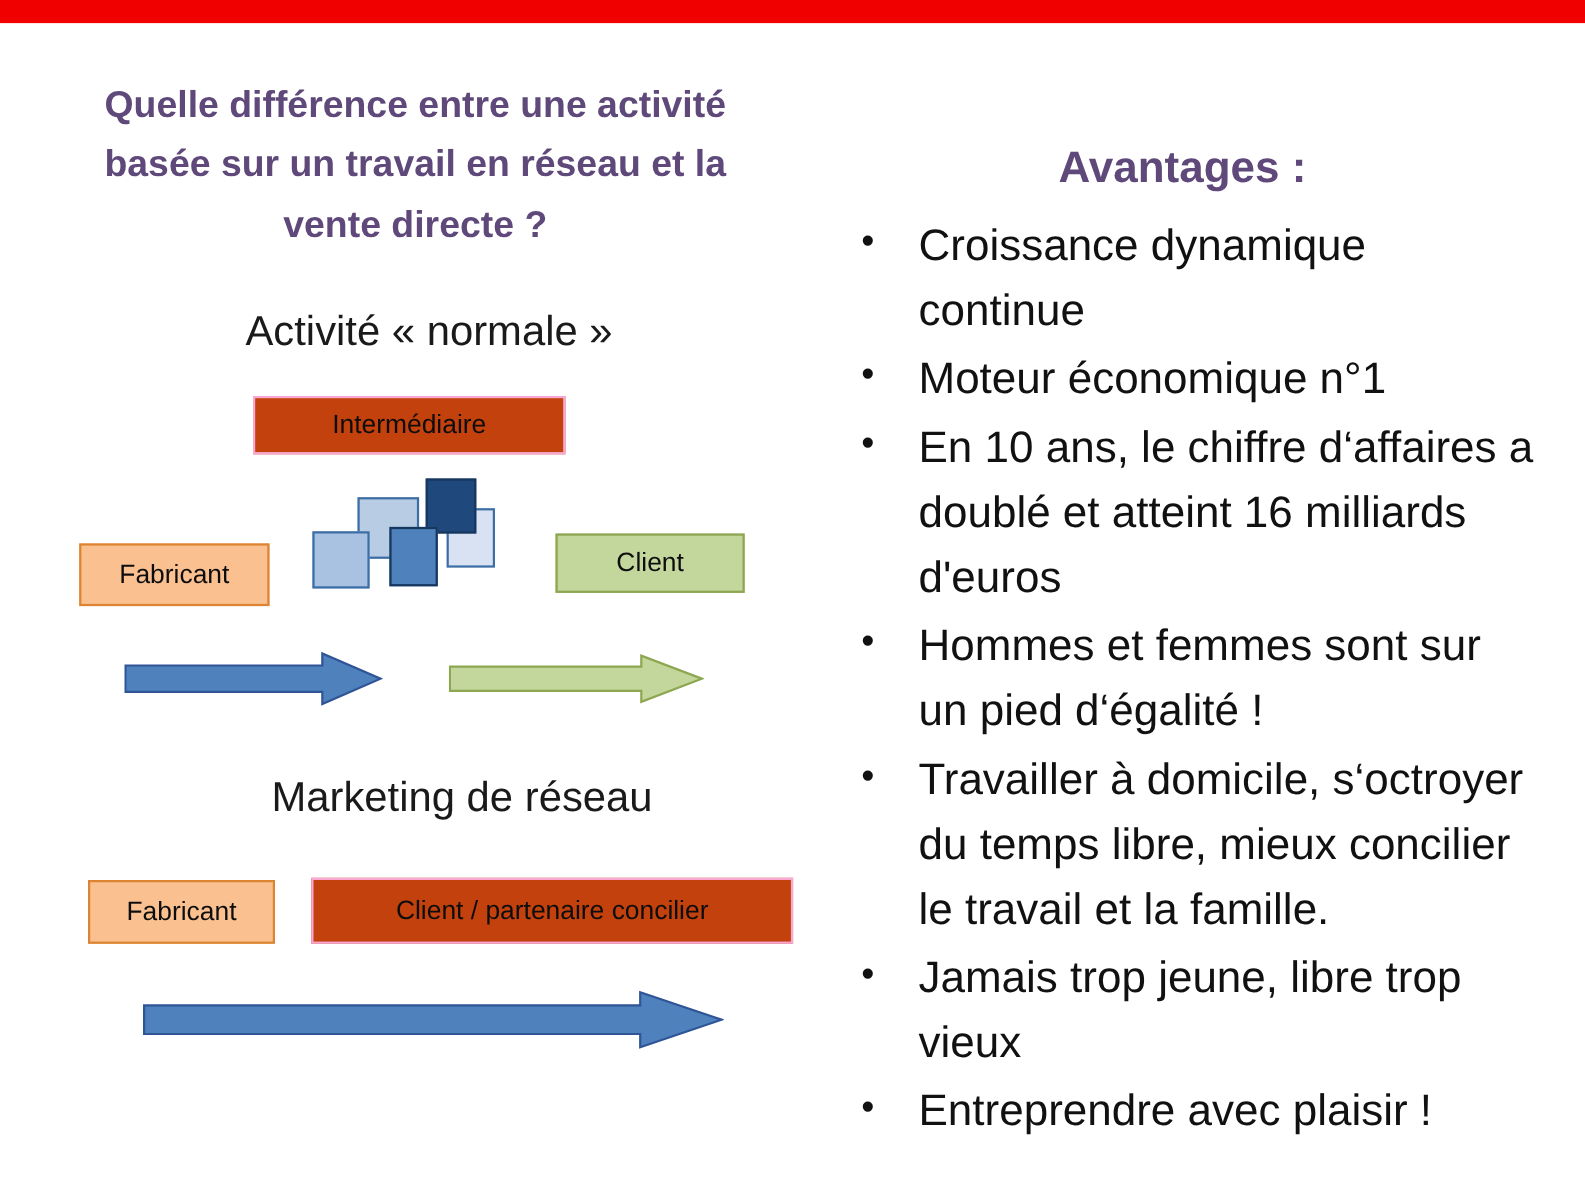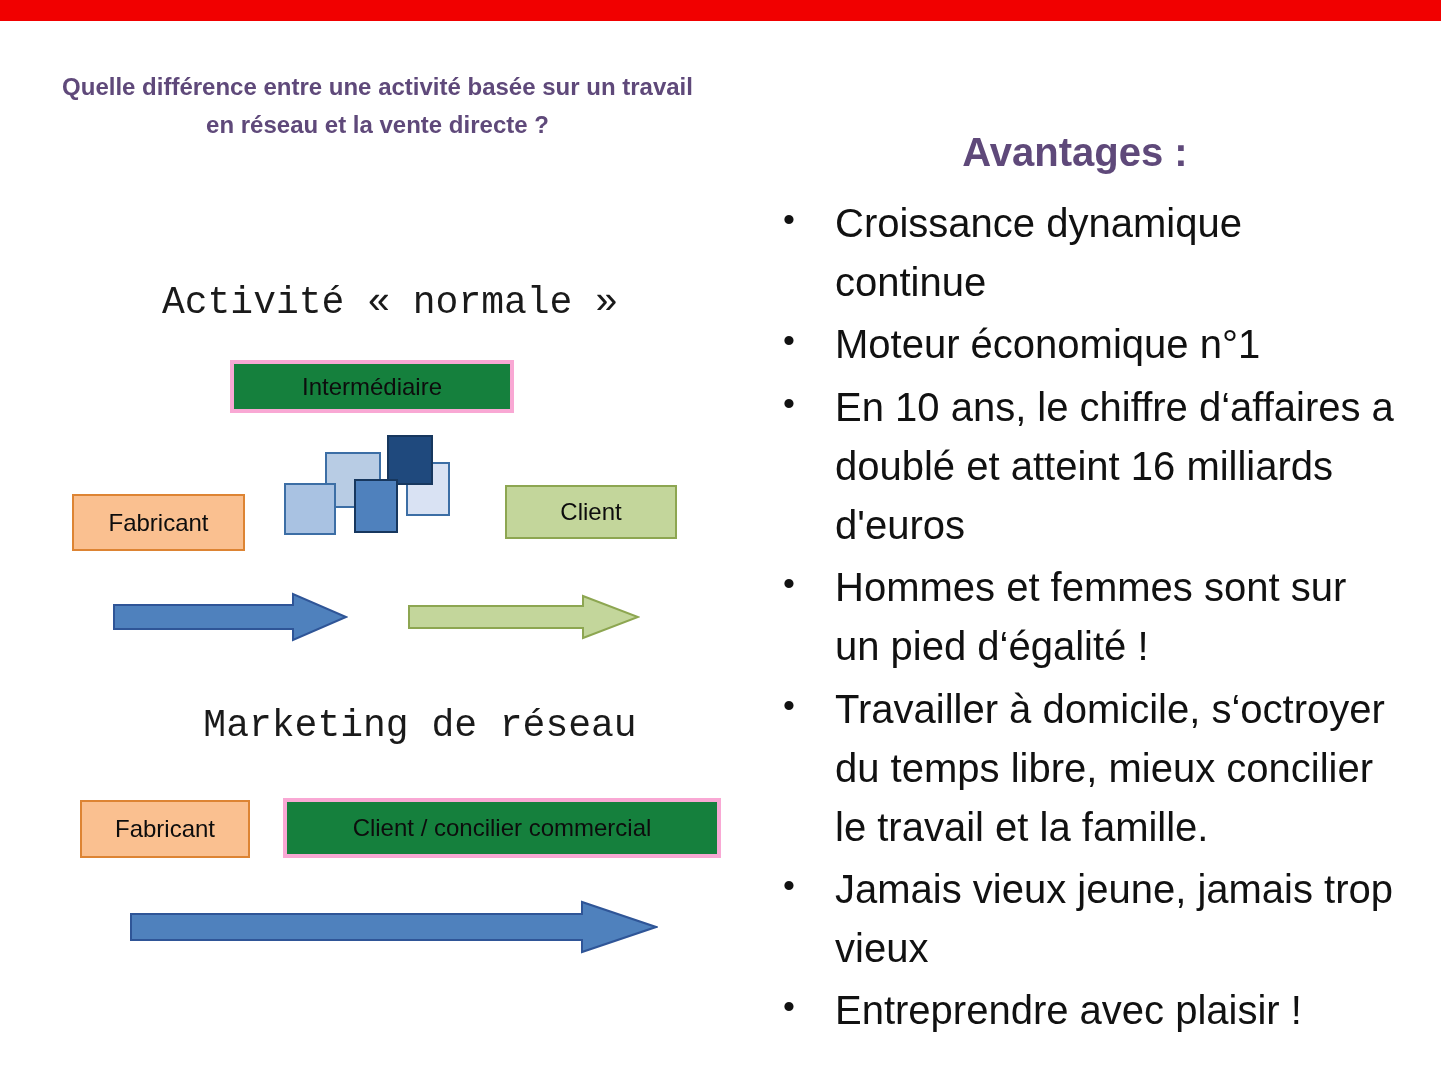--- a/index.html
+++ b/index.html
@@ -5,34 +5,34 @@
   html,body { margin:0; padding:0; background:#ffffff; }
   .slide {
     position:relative; width:1441px; height:1080px; background:#ffffff;
     font-family:"Liberation Sans", sans-serif; overflow:hidden; color:#111;
   }
   .red-bar { position:absolute; top:0; left:0; width:1441px; height:21px; background:#f10000; }
 
   
   .slide-title {
     position:absolute; top:68px; left:55px; width:645px; margin:0;
-    text-align:center; font-size:24px; font-weight:bold; color:#5F497A; line-height:1.6;
+    text-align:center; font-size:34px; font-weight:bold; color:#5F497A; line-height:1.6;
   }
   .section-title {
     position:absolute; margin:0; font-size:38px; font-weight:normal;
-    color:#1a1a1a; text-align:center;font-family:Liberation Mono, monospace;
+    color:#1a1a1a; text-align:center;
   }
   #section1-title { top:281px; left:95px; width:590px; }
   #section2-title { top:704px; left:120px; width:600px; }
 
   .box {
     position:absolute; display:flex; align-items:center; justify-content:center;
     font-size:24px; color:#0d0d0d; box-sizing:border-box; text-align:center;
   }
-  .box-blue   { background:#15803d; border:4px solid #f9a8d4; }
+  .box-blue   { background:#c2410c; border:2px solid #f9a8d4; }
   .box-orange { background:#FAC090; border:2px solid #DD8433; }
   .box-green  { background:#C3D69B; border:2px solid #8DA651;text-align:right; }
 
   #intermediaire-box { left:230px; top:360px; width:284px; height:53px; }
   #fabricant1-box    { left:72px;  top:494px; width:173px; height:57px; }
   #client1-box       { left:505px; top:485px; width:172px; height:54px; }
   #fabricant2-box    { left:80px;  top:800px; width:170px; height:58px; }
   #client2-box       { left:283px; top:798px; width:438px; height:60px; }
 
   .sq { position:absolute; box-sizing:border-box; border:2px solid #3C6EA5; }
@@ -98,21 +98,21 @@
     <polygon points="1,12 175,12 175,2 230,23 175,44 175,34 1,34" fill="#C3D69B" stroke="#8DA651" stroke-width="2"></polygon>
   </svg>
 
   <h2 class="section-title" id="section2-title">Marketing de réseau</h2>
 
   <div class="box box-orange" id="fabricant2-box">
     <span>Fabricant</span>
   </div>
 
   <div class="box box-blue" id="client2-box">
-    <span>Client / concilier commercial</span>
+    <span>Client / partenaire concilier</span>
   </div>
 
   <svg class="arrow" id="arrow-blue2" width="528" height="54" viewBox="0 0 528 54">
     <polygon points="1,14 452,14 452,2 526,27 452,52 452,40 1,40" fill="#4F81BD" stroke="#2F5597" stroke-width="2"></polygon>
   </svg>
 
   <h2 class="advantages-heading">Avantages :</h2>
 
   <div class="bullets">
     <div class="bullet-item">
@@ -130,21 +130,21 @@
     <div class="bullet-item">
       <span class="bullet-dot">•</span>
       <span class="bullet-text">Hommes et femmes sont sur un pied d‘égalité !</span>
     </div>
     <div class="bullet-item">
       <span class="bullet-dot">•</span>
       <span class="bullet-text">Travailler à domicile, s‘octroyer du temps libre, mieux concilier le travail et la famille.</span>
     </div>
     <div class="bullet-item">
       <span class="bullet-dot">•</span>
-      <span class="bullet-text">Jamais vieux jeune, jamais trop vieux</span>
+      <span class="bullet-text">Jamais trop jeune, libre trop vieux</span>
     </div>
     <div class="bullet-item">
       <span class="bullet-dot">•</span>
       <span class="bullet-text">Entreprendre avec plaisir !</span>
     </div>
   </div>
 
 </div>
 
 </body></html>

